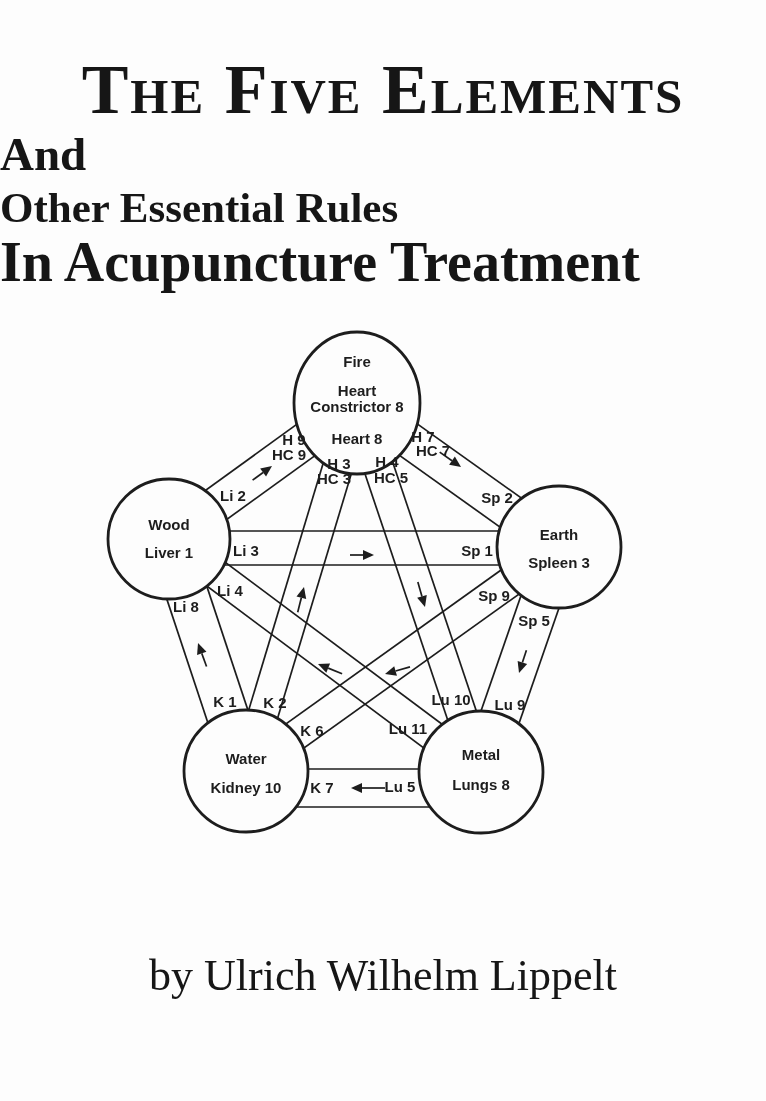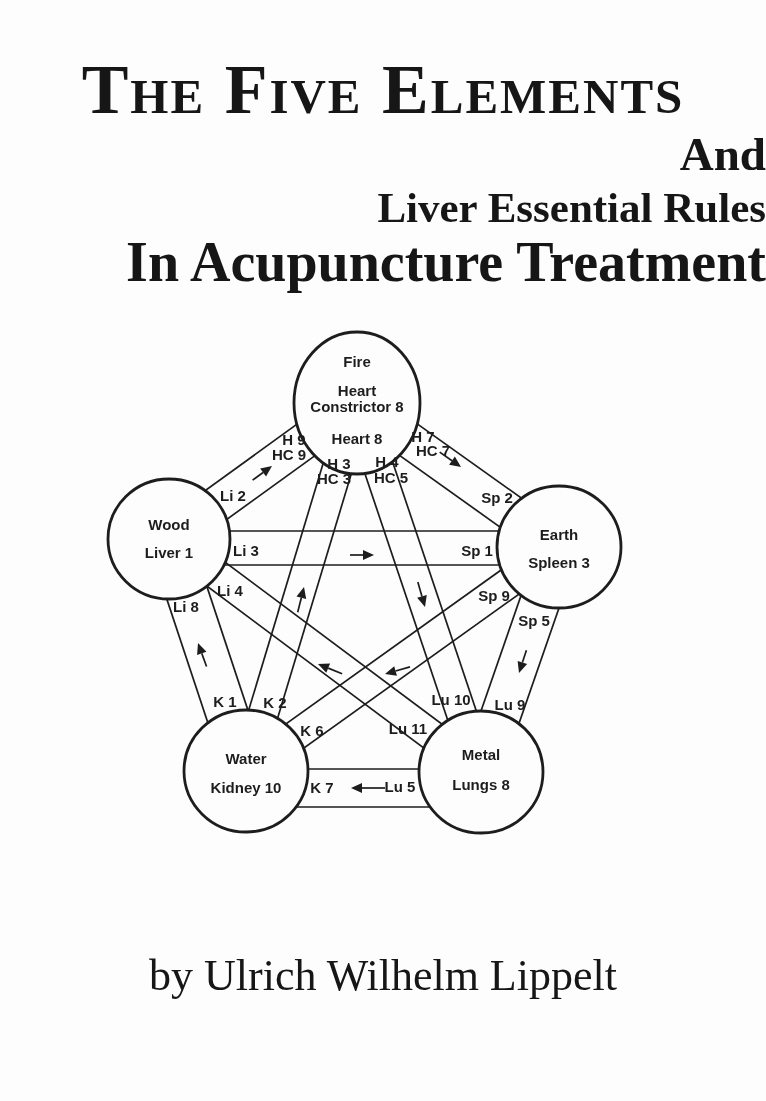--- a/index.html
+++ b/index.html
@@ -7,21 +7,21 @@
     position:relative; width:766px; height:1101px;
     background:#fdfdfd; overflow:hidden; margin:0 auto;
     font-family:"Liberation Serif", serif; color:#161616;
   }
   .title {
     position:absolute; top:54px; left:0; width:100%;
     text-align:center; font-variant:small-caps; font-weight:bold;
     font-size:70px; line-height:72px; letter-spacing:2px;
     white-space:nowrap;
   }
-  .subtitle { position:absolute; top:128px; left:0; width:100%; text-align:right; font-weight:bold; }
+  .subtitle { position:absolute; top:128px; left:0; width:100%; text-align:left; font-weight:bold; }
   .s-and { font-size:47px; line-height:53px; }
   .s-l2  { font-size:43px; line-height:53px; }
   .s-l3  { font-size:56px; line-height:56px; }
   .author {
     position:absolute; top:950px; left:0; width:100%;
     text-align:center; font-size:44px; line-height:52px; font-weight:normal;
   }
   svg.diagram { position:absolute; left:0; top:0; width:766px; height:1101px; }
   svg.diagram text {
     font-family:"Liberation Sans", sans-serif;
@@ -29,21 +29,21 @@
   }
 </style>
 </head>
 <body>
 
 <div class="page">
   <div class="title">The Five Elements</div>
 
   <div class="subtitle">
     <div class="s-and">And</div>
-    <div class="s-l2">Liver Essential Rules</div>
+    <div class="s-l2">Other Essential Rules</div>
     <div class="s-l3">In Acupuncture Treatment</div>
   </div>
 
   <svg class="diagram" id="diagram-svg" viewBox="0 0 766 1101" xmlns="http://www.w3.org/2000/svg">
       <g>
         <line x1="179.550156157517" y1="553.5840393942146" x2="367.550156157517" y2="417.5840393942147" stroke="#1d1d1d" stroke-width="1.7"></line>
         <line x1="158.449843842483" y1="524.4159606057854" x2="346.449843842483" y2="388.4159606057853" stroke="#1d1d1d" stroke-width="1.7"></line>
         <line x1="346.55144456433175" y1="417.6570013750346" x2="548.5514445643317" y2="561.6570013750346" stroke="#1d1d1d" stroke-width="1.7"></line>
         <line x1="367.44855543566825" y1="388.3429986249654" x2="569.4485554356683" y2="532.3429986249654" stroke="#1d1d1d" stroke-width="1.7"></line>
         <line x1="540.1032760300275" y1="540.4491356904095" x2="462.1032760300275" y2="765.4491356904095" stroke="#1d1d1d" stroke-width="1.7"></line>

